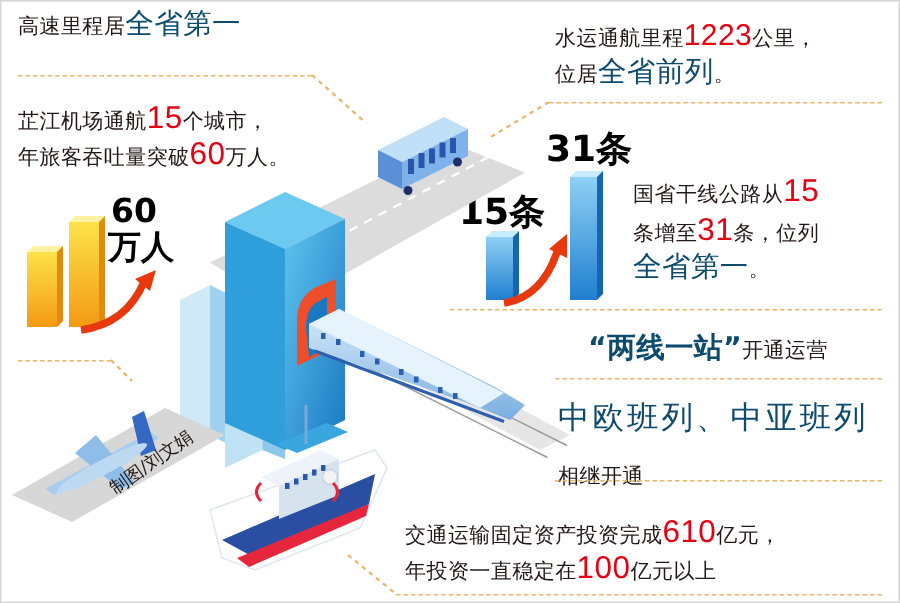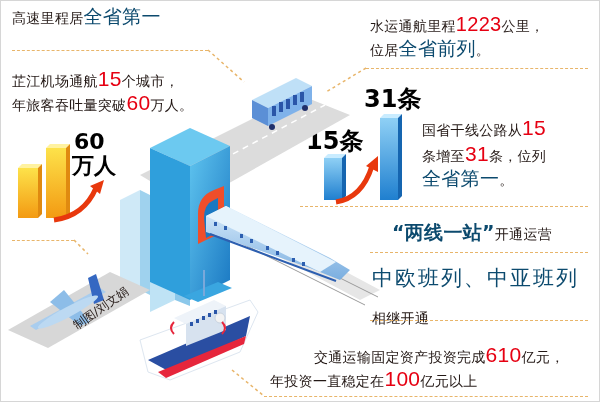--- a/index.html
+++ b/index.html
@@ -105,21 +105,21 @@
   <span class="red big" style="font-weight:bold;">“两线一站”</span><span>开通运营</span>
 </div>
 <div class="dash" style="left:370px; top:252px; width:218px;"></div>
 
 <div class="abs txt" style="left:372px; top:268px;">
   <span class="red" style="font-size:21px; letter-spacing:2px;">中欧班列、中亚班列</span>
 </div>
 <div class="abs txt" style="left:372px; top:294px;margin-top:14px;">相继开通</div>
 <div class="dash" style="left:370px; top:320px; width:218px;"></div>
 
-<div class="abs txt" style="left:270px; top:344px;margin-left:44px;">
+<div class="abs txt" style="left:270px; top:344px;">
   <span>交通运输固定资产投资完成</span><span class="num">610</span><span>亿元，</span>
 </div>
 <div class="abs txt" style="left:270px; top:368px;">
   <span>年投资一直稳定在</span><span class="num">100</span><span>亿元以上</span>
 </div>
 <div class="dash" style="left:264px; top:396px; width:324px;"></div>
 <svg style="left:232px; top:370px;" width="34" height="28">
   <line x1="0" y1="0" x2="32" y2="26" stroke="#e8b56a" stroke-width="1.5" stroke-dasharray="3,3"></line>
 </svg>
 

